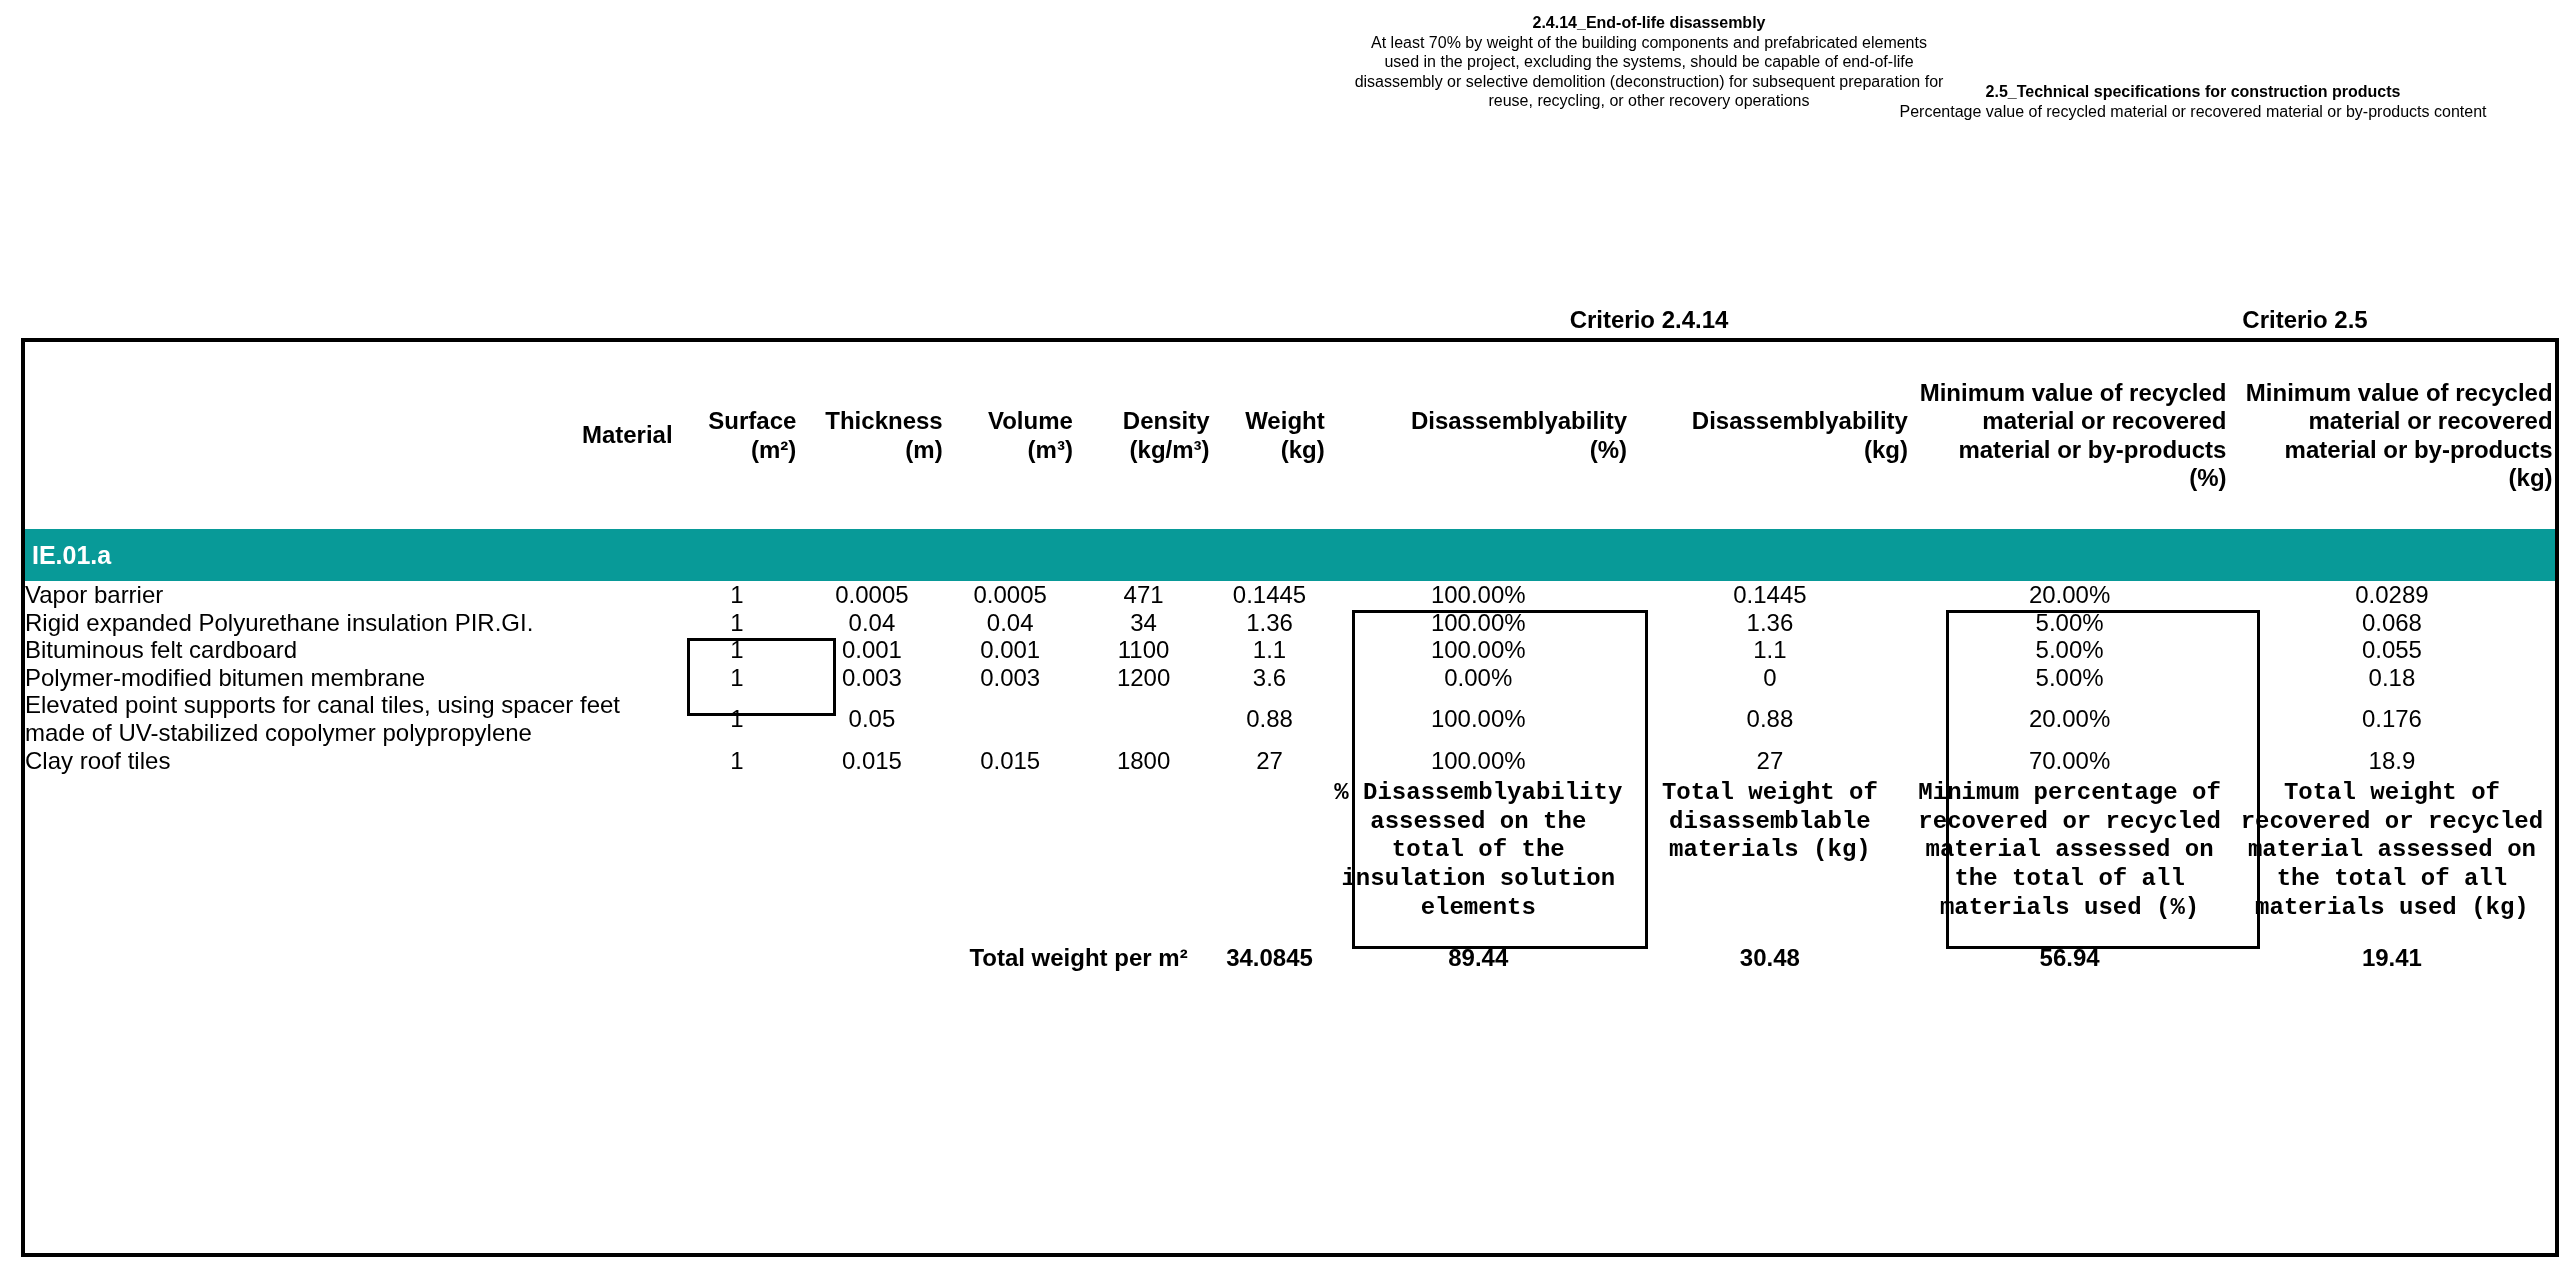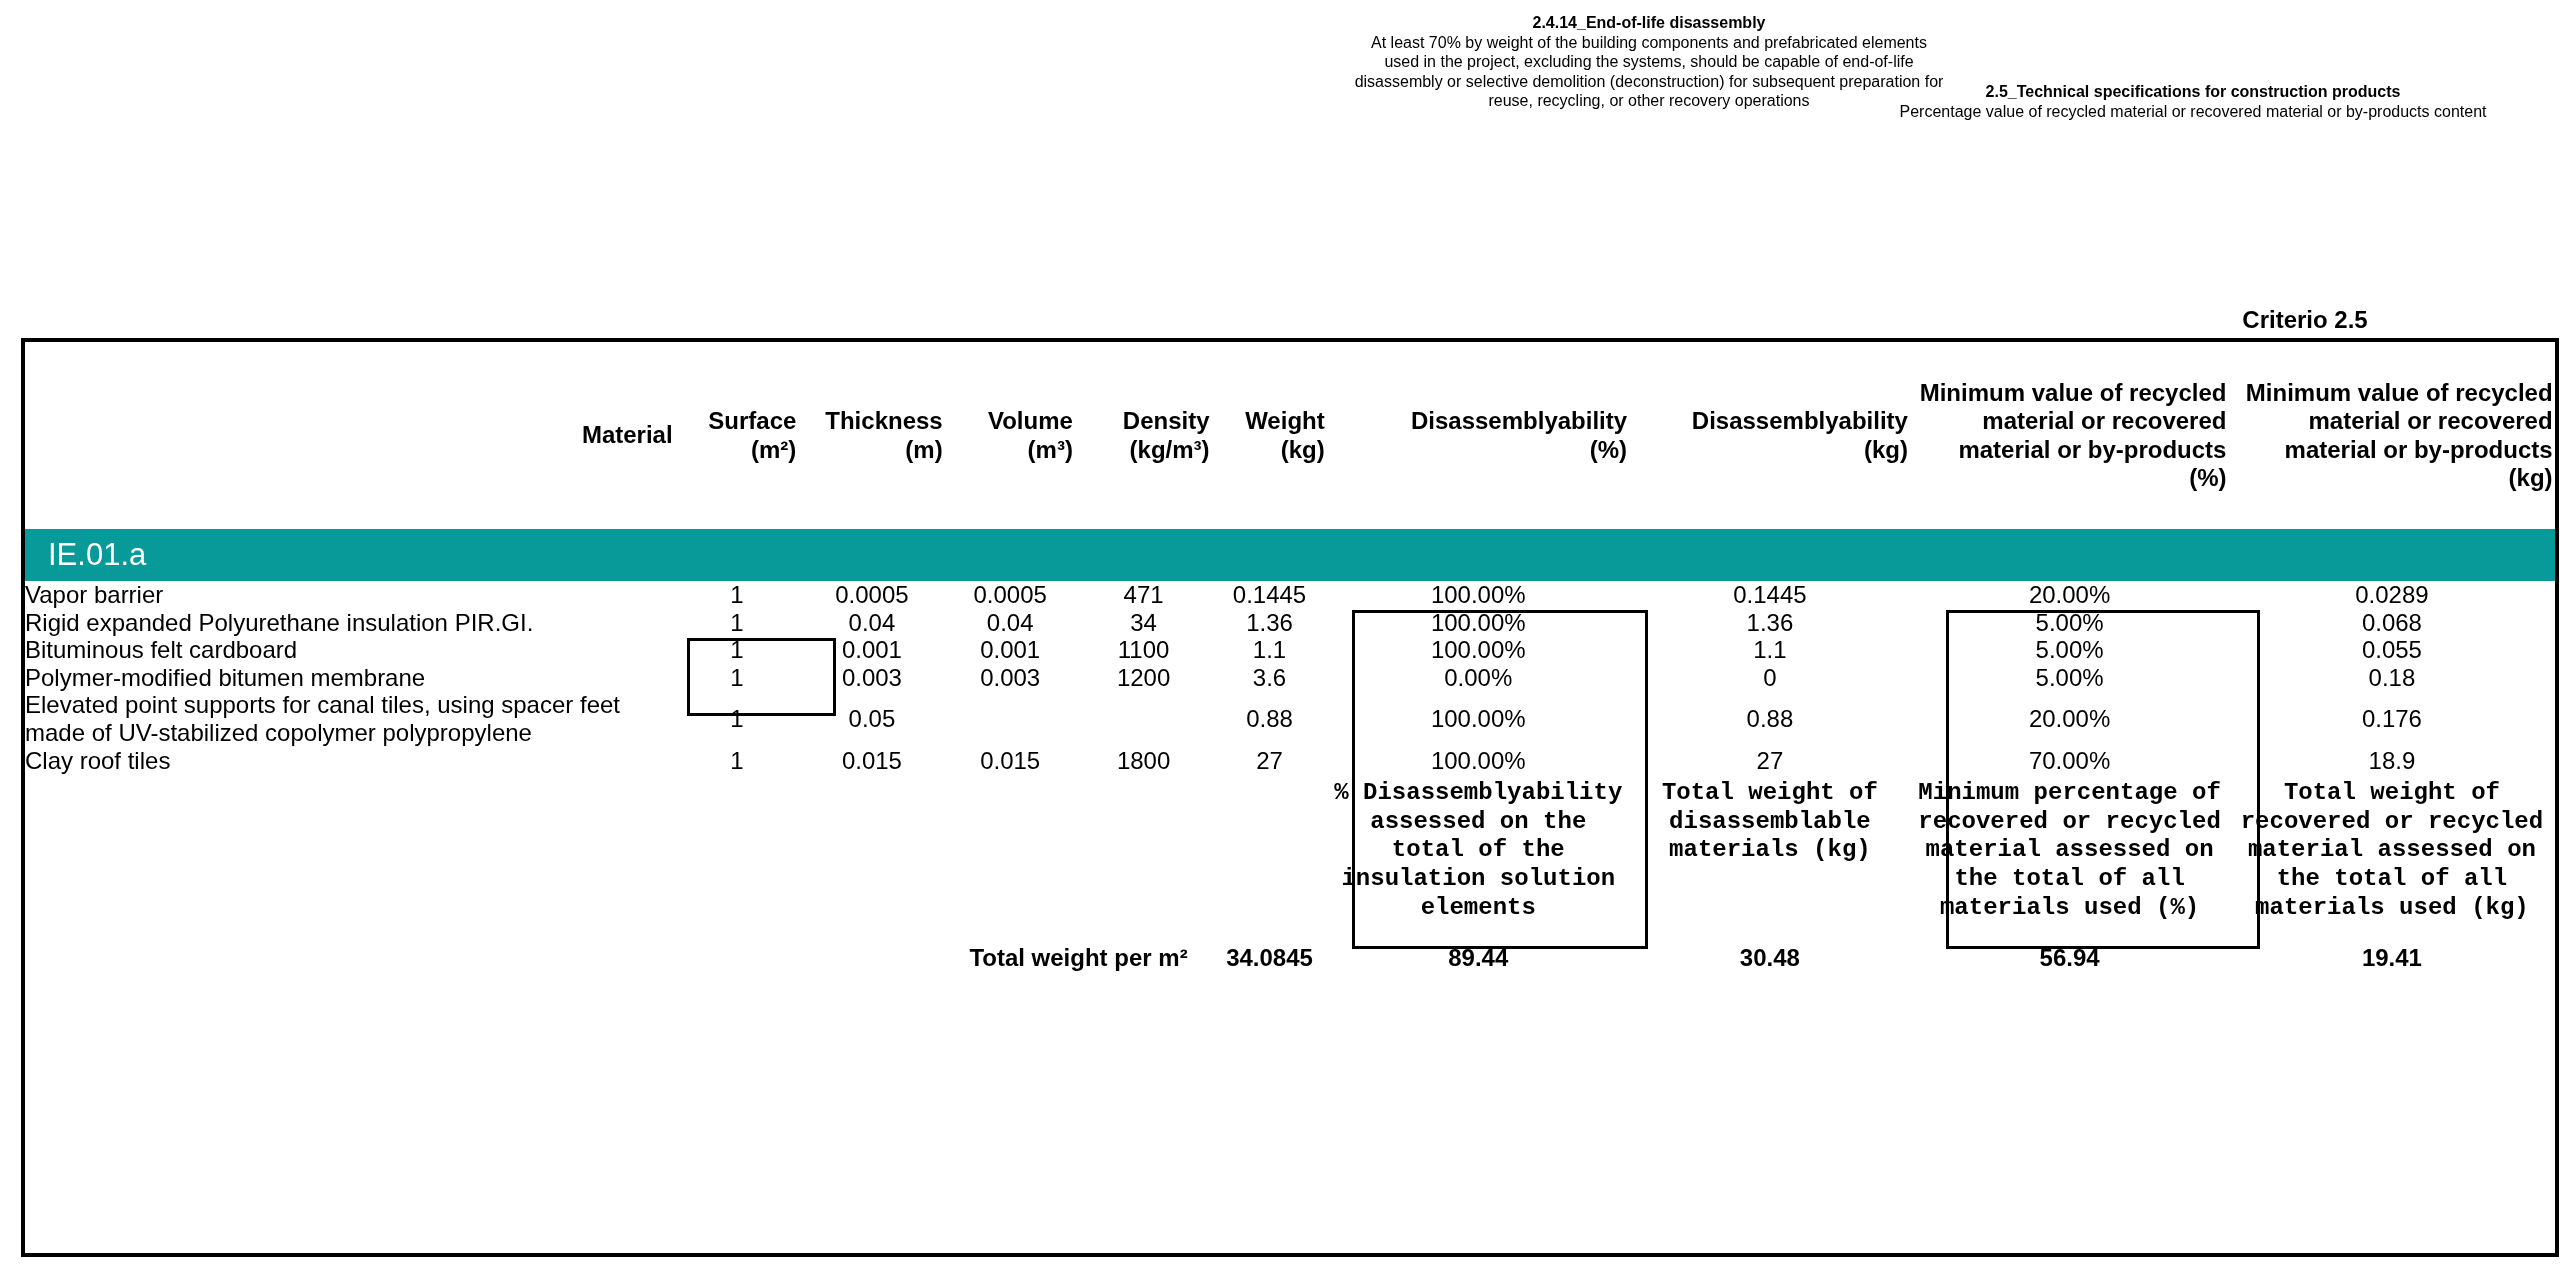--- a/index.html
+++ b/index.html
@@ -102,25 +102,25 @@
     line-height: 1.18;
     vertical-align: middle;
     padding: 0 2.4px;
   }
   th.h-material { text-align: center; }
 
   
   tr.group-row td {
     background: #089a98;
     color: #ffffff;
-    font-weight: normal;
-    font-size: 31px;
+    font-weight: bold;
+    font-size: 25px;
     height: 52px;
     text-align: left;
-    padding-left: 23px;
+    padding-left: 7px;
   }
 
   
   tr.data-row td {
     font-size: 24px;
     line-height: 1.15;
     vertical-align: middle;
   }
   td.cell-material {
     text-align: left;
@@ -170,20 +170,21 @@
   <div class="banner" id="banner-2414">
     <span class="btitle">2.4.14_End-of-life disassembly</span>
     <span class="bdesc">At least 70% by weight of the building components and prefabricated elements used in the project, excluding the systems, should be capable of end-of-life disassembly or selective demolition (deconstruction) for subsequent preparation for reuse, recycling, or other recovery operations</span>
   </div>
 
   <div class="banner" id="banner-25">
     <span class="btitle">2.5_Technical specifications for construction products</span>
     <span class="bdesc">Percentage value of recycled material or recovered material or by-products content</span>
   </div>
 
+  <div class="criterio-label" id="criterio-2414">Criterio 2.4.14</div>
   <div class="criterio-label" id="criterio-25">Criterio 2.5</div>
 </div>
 
 <div class="table-wrap">
   <table class="main">
     <colgroup>
       <col class="c-material">
         <col class="c-surface">
         <col class="c-thick">
       <col class="c-volume">

